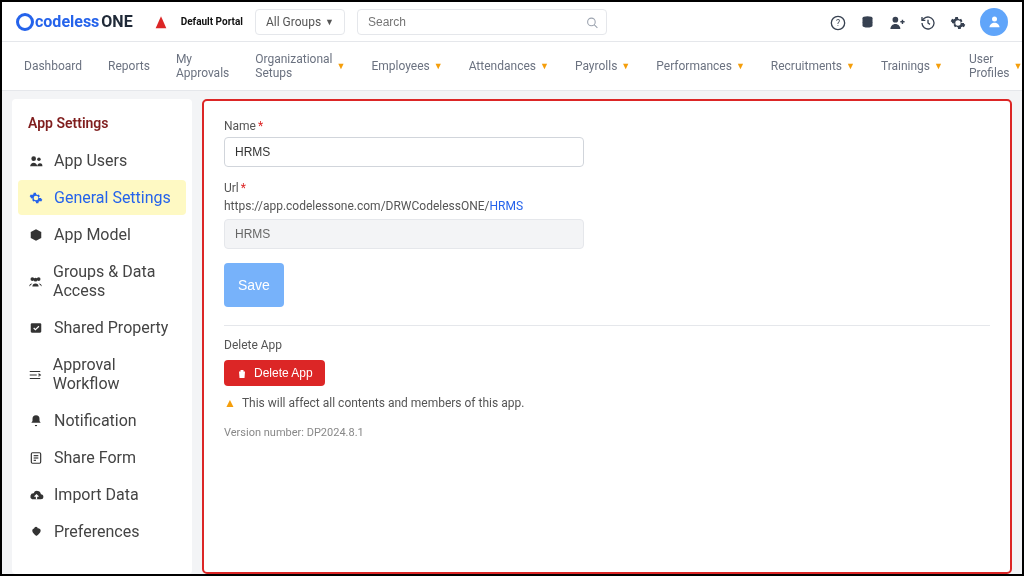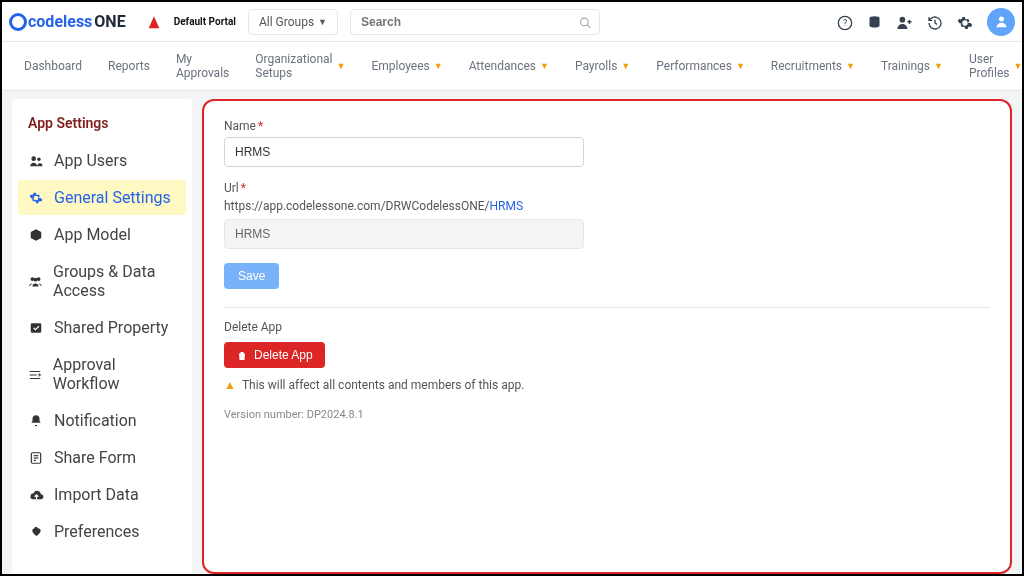--- a/index.html
+++ b/index.html
@@ -1,48 +1,48 @@
 <!DOCTYPE html>
 <html><head>
 <meta charset="utf-8">
 <style>
 * { box-sizing: border-box; margin: 0; padding: 0; }
 body { font-family: -apple-system, BlinkMacSystemFont, "Segoe UI", Roboto, Arial, sans-serif; background: #fff; width: 1024px; height: 576px; overflow: hidden; border: 2px solid #000; }
-.topbar { display: flex; align-items: center; height: 40px; border-bottom: 1px solid #e5e7eb; padding: 0 7px; gap: 12px; }
+.topbar { display: flex; align-items: center; height: 40px; border-bottom: 1px solid #e5e7eb; padding: 0 14px; gap: 12px; }
 .logo { display: flex; align-items: center; font-weight: 700; font-size: 16px; color: #2563eb; }
 .logo-bubble { width: 18px; height: 18px; border-radius: 50%; border: 3px solid #2563eb; margin-right: 1px; display: inline-block; }
 .logo .one { color: #1f2937; font-weight: 700; margin-left: 2px; }
 .portal-icon { color: #dc2626; font-size: 16px; margin-left: 8px; }
 .portal-label { font-size: 10px; color: #111; font-weight: 700; }
 .objselect { border: 1px solid #e5e7eb; border-radius: 4px; padding: 5px 10px; font-size: 12px; color: #555; display: flex; align-items: center; gap: 4px; cursor: pointer; }
 .searchbox { position: relative; }
-.searchbox input { border: 1px solid #e5e7eb; border-radius: 4px; padding: 5px 28px 5px 10px; font-size: 12px; width: 250px; color: #8b5cf6; outline: none; font-weight: bold; }
+.searchbox input { border: 1px solid #e5e7eb; border-radius: 4px; padding: 5px 28px 5px 10px; font-size: 12px; width: 250px; color: #8b5cf6; outline: none; }
 .searchbox .sicon { position: absolute; right: 8px; top: 50%; transform: translateY(-50%); color: #9ca3af; font-size: 13px; }
 .spacer { flex: 1; }
 .topicons { display: flex; align-items: center; gap: 14px; color: #374151; }
 .topicons > span { cursor: pointer; font-size: 15px; }
 .avatar { width: 28px; height: 28px; border-radius: 50%; background: #60a5fa; color: #fff; display: flex; align-items: center; justify-content: center; font-size: 13px; }
 .nav { display: flex; align-items: center; gap: 26px; padding: 10px 22px; border-bottom: 1px solid #e5e7eb; font-size: 12px; color: #6b7280; }
 .nav-item { display: flex; align-items: center; gap: 4px; cursor: pointer; }
 .nav-item .caret { color: #f59e0b; font-size: 9px; }
 .page { display: flex; background: #f3f4f6; height: calc(576px - 40px - 39px - 4px); padding: 8px 10px 10px 10px; gap: 10px; }
 .sidebar { width: 180px; background: #fff; border-radius: 4px; padding: 10px 6px; }
 .side-title { font-size: 14px; font-weight: 600; color: #7f1d1d; padding: 6px 10px 12px 10px; }
 .side-item { display: flex; align-items: center; gap: 10px; padding: 8px 10px; font-size: 16px; color: #444; border-radius: 4px; cursor: pointer; margin-bottom: 2px; }
 .side-item .ico { width: 16px; text-align: center; font-size: 13px; color: #333; }
 .side-item.active { background: #fef9c3; color: #2563eb; }
 .side-item.active .ico { color: #2563eb; }
-.main { flex: 1; background: #fff; border-radius: 12px; border: 2px solid #dc2626; padding: 18px 20px 14px 20px; font-size: 12px; color: #444; overflow: auto; }
+.main { flex: 1; background: #fff; border-radius: 5px; border: 2px solid #dc2626; padding: 18px 20px 14px 20px; font-size: 12px; color: #444; overflow: auto; }
 .field-label { font-size: 12px; color: #555; margin-bottom: 4px; }
 .req { color: #dc2626; margin-left: 2px; }
 .text-input { border: 1px solid #d1d5db; border-radius: 4px; padding: 7px 10px; font-size: 12px; width: 360px; color: #333; outline: none; margin-bottom: 14px; }
 .url-row { font-size: 12px; color: #555; margin-bottom: 6px; }
 .url-row .slug { color: #2563eb; }
 .url-input { border: 1px solid #e5e7eb; background: #f3f4f6; border-radius: 4px; padding: 7px 10px; font-size: 12px; width: 360px; color: #666; outline: none; margin-bottom: 14px; }
-.savebtn { background: #60a5fa; opacity: 0.85; color: #fff; border: none; border-radius: 4px; padding: 6px 14px; font-size: 12px; cursor: pointer; }
+.savebtn { background: #60a5fa; opacity: 0.85; color: #fff; border: none; border-radius: 4px; padding: 14px 14px; font-size: 14px; cursor: pointer; }
 .divider { border: none; border-top: 1px solid #e5e7eb; margin: 18px 0 12px 0; }
 .section-h { font-size: 12px; color: #555; margin-bottom: 8px; }
 .deletebtn { background: #dc2626; color: #fff; border: none; border-radius: 4px; padding: 6px 12px; font-size: 12px; display: inline-flex; align-items: center; gap: 6px; cursor: pointer; }
 .warn-row { margin-top: 10px; font-size: 12px; color: #555; display: flex; align-items: center; gap: 6px; }
 .warn-icon { color: #f59e0b; }
 .ver { margin-top: 16px; font-size: 11px; color: #888; }
 svg { display: inline-block; vertical-align: middle; }
 </style>
 </head>
 <body>

